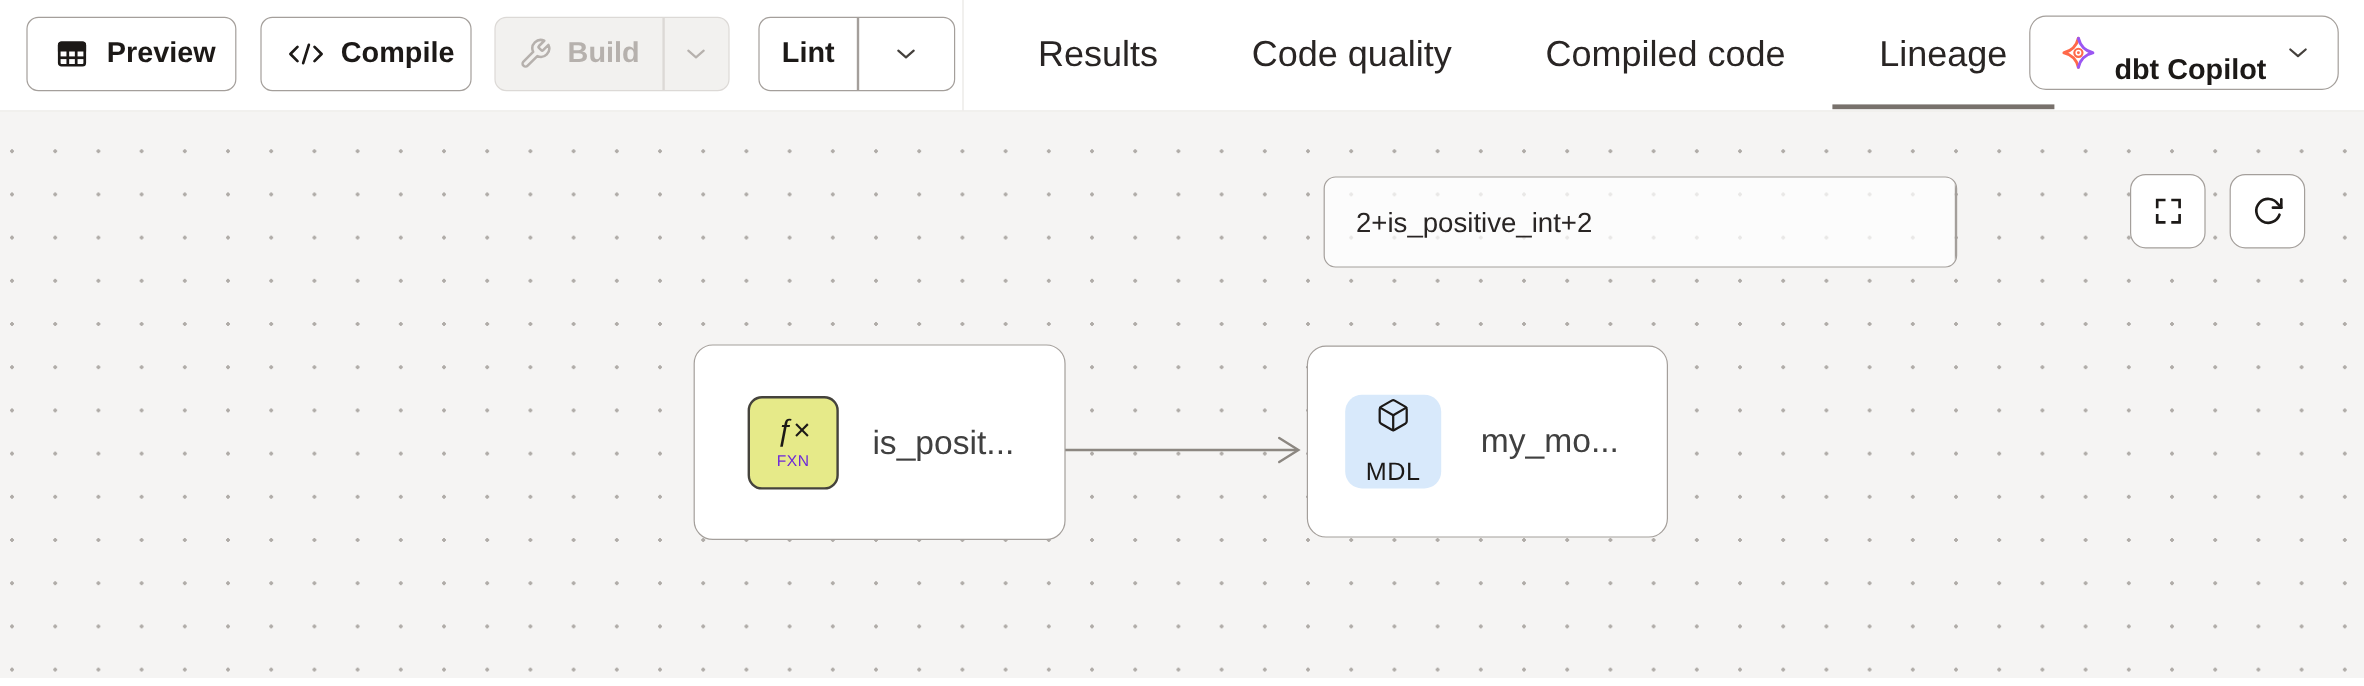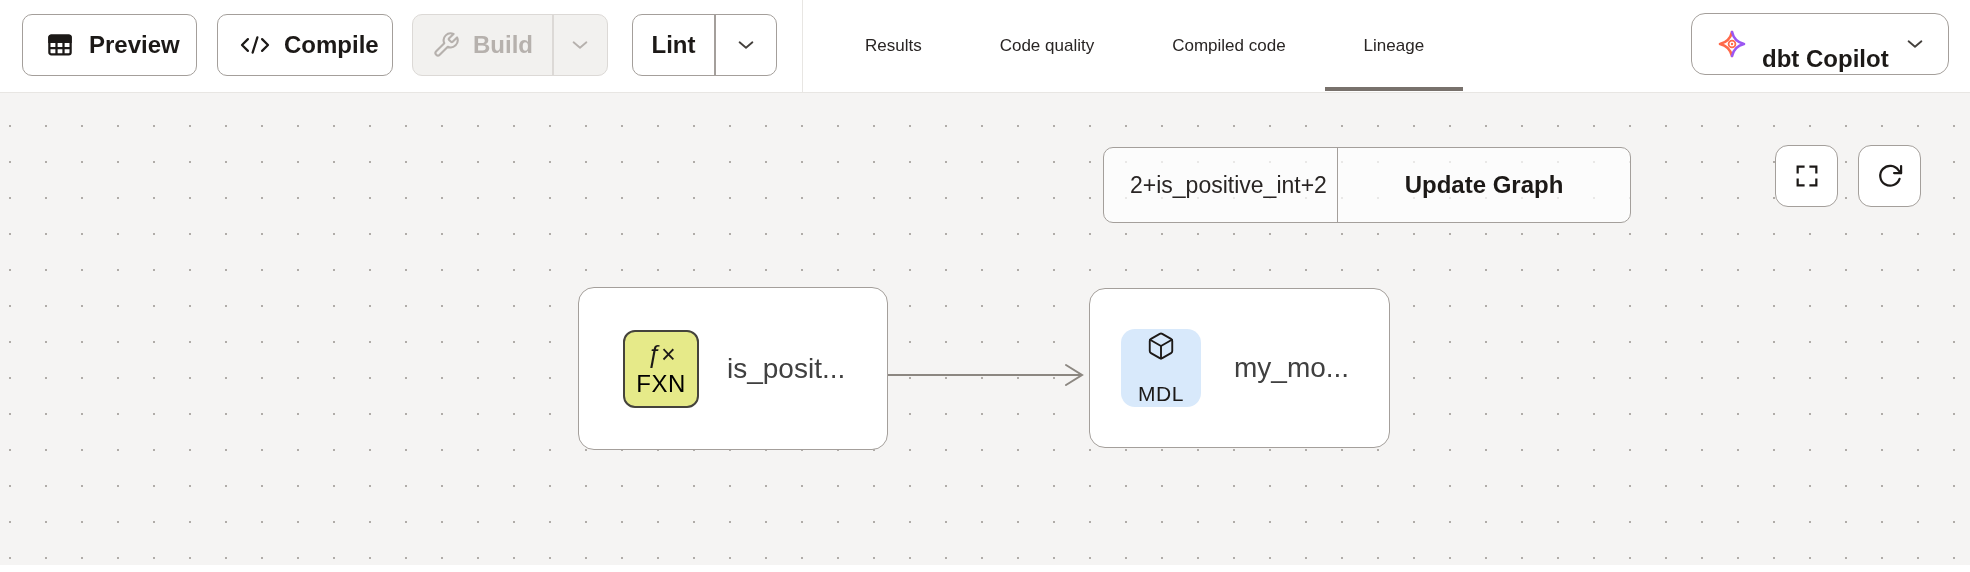--- a/index.html
+++ b/index.html
@@ -19,28 +19,28 @@
   .split { position:absolute; top:14px; height:62px; display:flex; align-items:stretch;
     border:1.5px solid #a49f9b; border-radius:10px; background:#ffffff; overflow:hidden; }
   .split .seg { display:flex; align-items:center; justify-content:center;
     font-size:24px; font-weight:700; cursor:pointer; }
   .split .vsep { width:1.5px; background:#a49f9b; }
   .build-group { left:412px; width:196px; background:#f2f1ef; border-color:#dcd9d6; }
   .build-group .seg { color:#b6b1ad; cursor:default; }
   .build-group .seg-main { width:139px; gap:13px; }
   .build-group .seg-caret { flex:1; }
   .build-group .vsep { background:#dcd9d6; }
-  .lint-group { left:632px; width:145px; }
+  .lint-group { left:632px; width:164px; }
   .lint-group .seg-main { width:81px; }
   .lint-group .seg-caret { flex:1; }
   .header-vdiv { position:absolute; left:802px; top:0; width:1px; height:92px; background:#e8e6e3; }
 
   .tabs { position:absolute; left:826px; top:0; height:92px; display:flex; }
   .tab { position:relative; height:100%; display:flex; align-items:center;
-    padding:0 39px; font-size:17px; font-weight:500; color:#292524; cursor:pointer; white-space:nowrap; }
+    padding:0 39px; font-size:30px; font-weight:500; color:#292524; cursor:pointer; white-space:nowrap; }
   .tab.active::after { content:""; position:absolute; left:0; right:0; bottom:1px;
     height:4px; background:#78716c; }
 
   .copilot { position:absolute; left:1691px; top:13px; width:258px; height:62px;
     display:flex; align-items:center; padding:0 22px 0 24px; gap:14px;
     background:#ffffff; border:1.5px solid #a49f9b; border-radius:14px; cursor:pointer; }
   .copilot .lbl { font-size:24px; font-weight:700; color:#1c1917; flex:1;margin-top:30px; }
 
   
   .canvas { position:absolute; left:0; top:93px; width:1970px; height:472px;
@@ -69,21 +69,21 @@
   .node-fn { left:578px; top:194px; width:310px; height:163px; padding-left:44px; }
   .node-mdl { left:1089px; top:195px; width:301px; height:160px; padding-left:31px; }
   .node .name { font-size:28px; color:#404040; white-space:nowrap; }
   .node-fn .name { margin-left:28px; }
   .node-mdl .name { margin-left:33px; }
 
   .badge-fxn { width:76px; height:78px; border-radius:12px; background:#e6ea89;
     border:2px solid #45433c; display:flex; flex-direction:column; align-items:center;
     justify-content:center; line-height:1; }
   .badge-fxn .sym { font-size:25px; font-style:italic; font-weight:500; color:#1c1917; }
-  .badge-fxn .cap { font-size:24px; font-weight:500; letter-spacing:0.5px; margin-top:5px; color:#000000; }
+  .badge-fxn .cap { font-size:13px; font-weight:500; letter-spacing:0.5px; margin-top:5px; color:#6d28d9; }
 
   .badge-mdl { width:80px; height:78px; border-radius:14px; background:#d8e9fb;
     display:flex; flex-direction:column; align-items:center; justify-content:center; }
   .badge-mdl .cap { font-size:21px; font-weight:500; letter-spacing:0.5px; margin-top:21px; color:#1c1917; }
 
   .edge { position:absolute; left:886px; top:268px; }
   svg { display:block; }
 </style>
 </head>
 <body>
@@ -184,23 +184,20 @@
     </div>
   </div>
 
   <div class="canvas">
 
     <div class="selector">
       <div class="query">
         <span>2+is_positive_int+2</span>
       </div>
       <div class="vsep"></div>
-      <div class="update">
-        <span>Update Graph</span>
-      </div>
     </div>
 
     <div class="sq-btn fullscreen">
       <span class="ic">
         <svg width="28" height="28" viewBox="0 0 24 24" fill="none" stroke="#1c1917" stroke-width="1.9" stroke-linecap="square">
           <path d="M9 4H4v5"></path>
             <path d="M15 4h5v5"></path>
             <path d="M9 20H4v-5"></path>
             <path d="M15 20h5v-5"></path>
         </svg>

